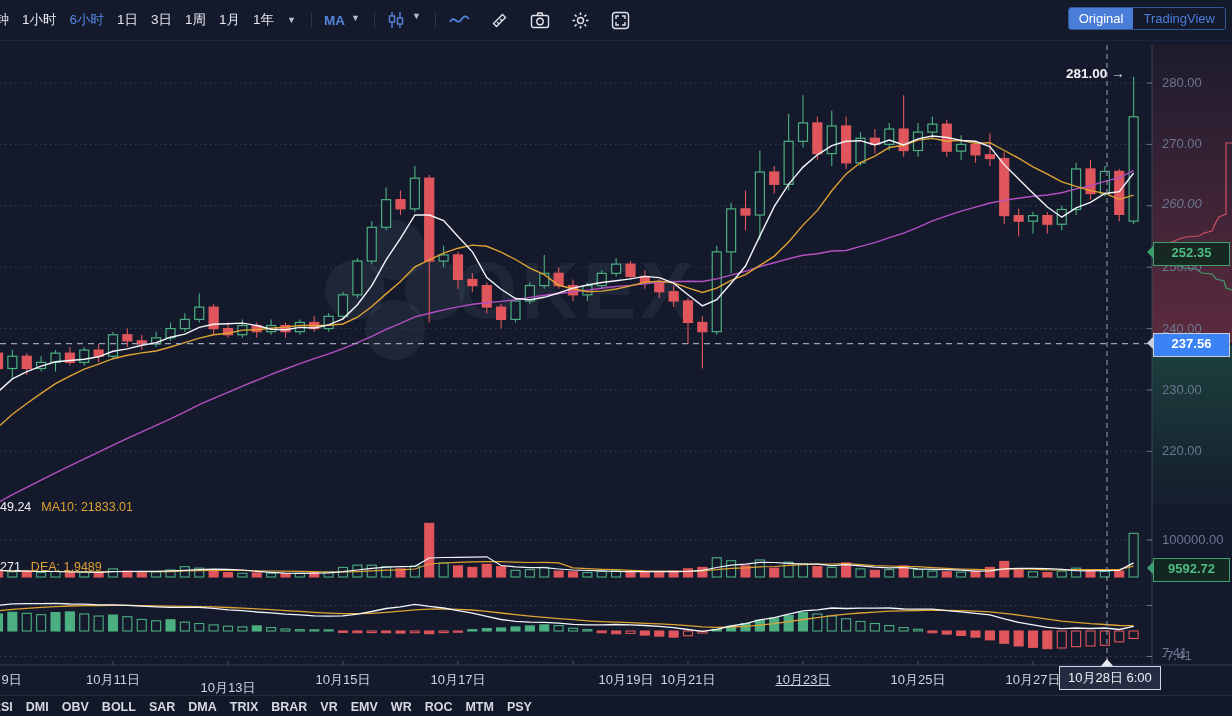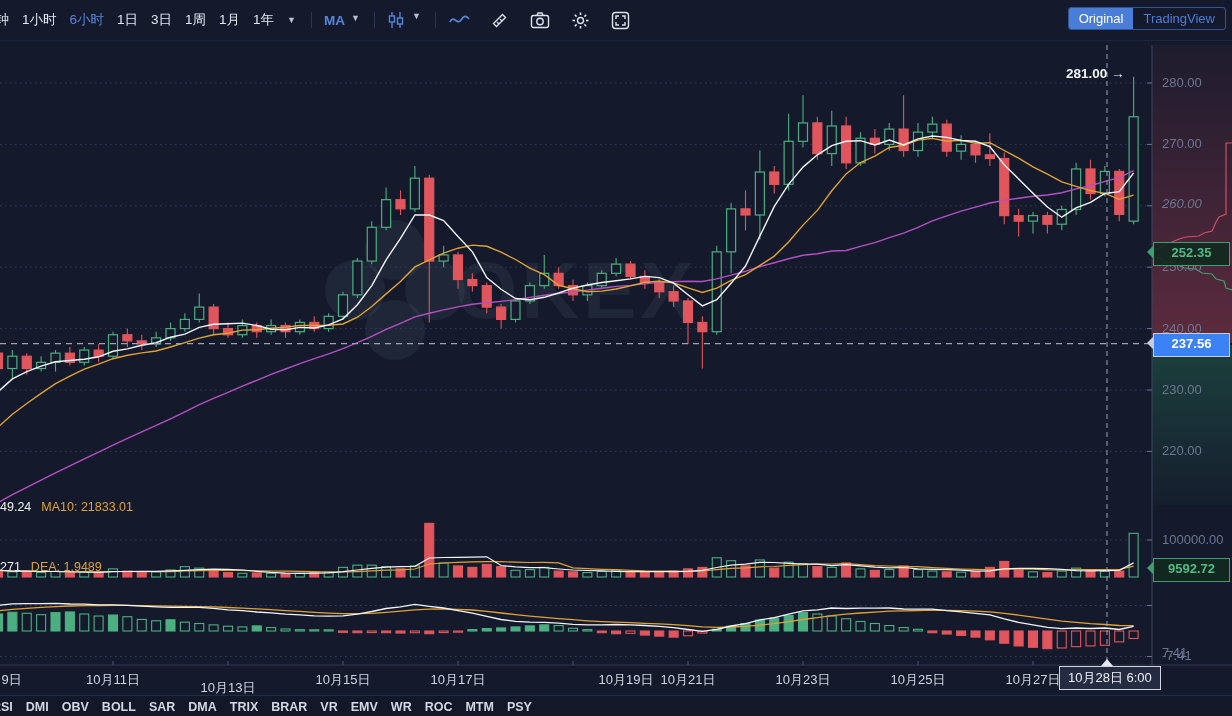--- a/index.html
+++ b/index.html
@@ -540,21 +540,21 @@
   <div class="price-tag tag-green" style="top:558px;">9592.72</div>
 
   <div id="x-axis">
       <div class="x-label" style="left: -2px;">10月9日</div>
       <div class="x-label" style="left: 113px;">10月11日</div>
       <div class="x-label" style="left: 228px; margin-top: 8px;">10月13日</div>
       <div class="x-label" style="left: 343px;">10月15日</div>
       <div class="x-label" style="left: 458px;">10月17日</div>
       <div class="x-label" style="left: 588px; margin-left: 38px;">10月19日</div>
       <div class="x-label" style="left: 688px;">10月21日</div>
-      <div class="x-label" style="left: 803px;">10月23日</div>
+      <div class="x-label" style="left: 803px; text-decoration: underline;">10月23日</div>
       <div class="x-label" style="left: 918px;">10月25日</div>
       <div class="x-label" style="left: 1033px;">10月27日</div>
     </div>
   <div id="tip-arrow"></div>
   <div id="date-tip">10月28日 6:00</div>
 
   <div id="tabs">
       <span class="tab">RSI</span>
       <span class="tab">DMI</span>
       <span class="tab">OBV</span>

